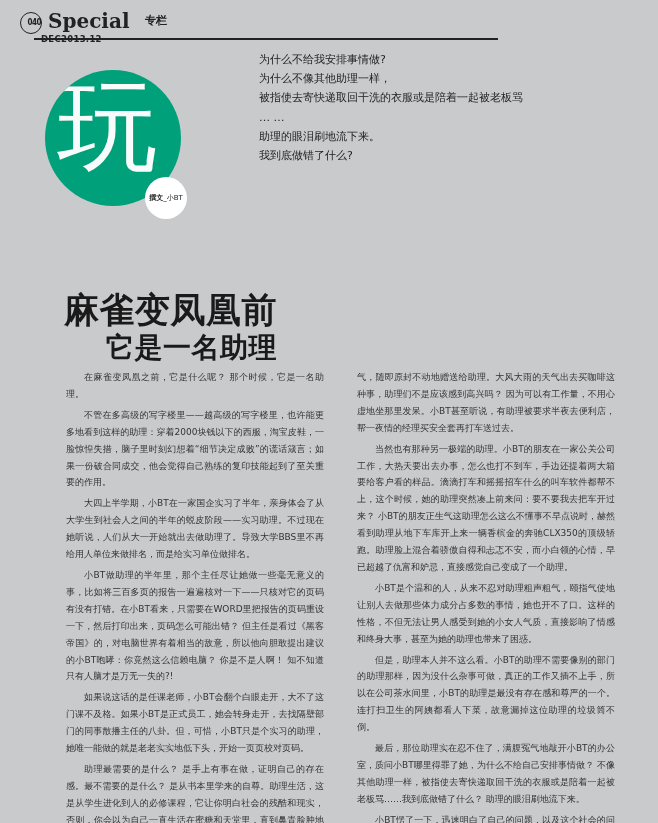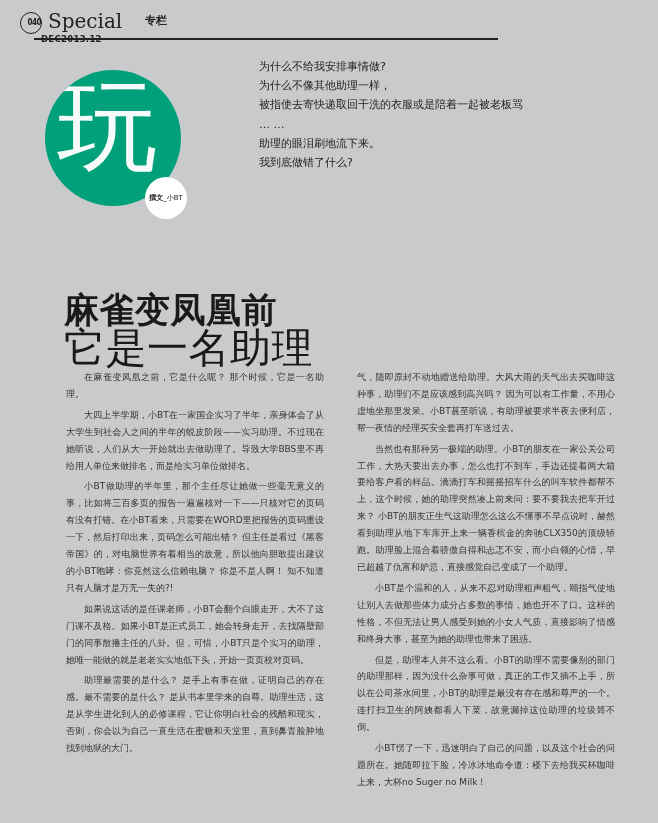--- a/index.html
+++ b/index.html
@@ -7,50 +7,50 @@
     width: 658px; height: 823px; background: #c9cacc; position: relative; overflow: hidden;
     font-family: "DejaVu Sans", sans-serif; color: #222;
   }
   .header { position: absolute; left: 20px; top: 10px; height: 30px; }
   .page-num {
     position: absolute; left: 0; top: 2px; width: 20px; height: 20px; border: 1.5px solid #222;
     border-radius: 50%; font-size: 8px; font-weight: bold; line-height: 20px; text-align: right;
     font-family: "DejaVu Sans Condensed", "DejaVu Sans", sans-serif; letter-spacing: -0.5px;
   }
   .brand {
-    position: absolute; left: 28px; top: -1px; font-family: "DejaVu Serif", serif; font-weight: normal;
+    position: absolute; left: 28px; top: -1px; font-family: "DejaVu Serif", serif; font-weight: bold;
     font-size: 20px; color: #222; white-space: nowrap;
   }
   .brand-cn { position: absolute; left: 125px; top: 3px; font-size: 11px; font-weight: bold; white-space: nowrap; }
   .issue {
     position: absolute; left: 21px; top: 24px; font-size: 8.5px; font-weight: bold; letter-spacing: 0.3px; white-space: nowrap;
   }
   .header-rule { position: absolute; left: 34px; top: 38px; width: 464px; height: 2px; background: #222; }
 
-  .quote { position: absolute; left: 259px; top: 50px; font-size: 11px; line-height: 19.2px; color: #222; margin-top: 7px; }
+  .quote { position: absolute; left: 259px; top: 50px; font-size: 11px; line-height: 19.2px; color: #222; }
   .quote div { white-space: nowrap; }
 
   .circle {
     position: absolute; left: 45px; top: 70px; width: 136px; height: 136px; border-radius: 50%;
     background: #00a07a; overflow: hidden;
   }
   .circle-char {
     position: absolute; left: 12px; top: 2px; font-size: 100px; color: #fff; font-weight: 200;
     line-height: 110px; font-family: "DejaVu Sans", sans-serif; -webkit-text-stroke: 0; opacity: 0.97;
   }
   .badge {
     position: absolute; left: 145px; top: 177px; width: 42px; height: 42px; border-radius: 50%;
     background: #fff; display: flex; align-items: center; justify-content: center;
     font-size: 7px; white-space: nowrap;
   }
   .badge b { font-weight: bold; }
 
   .title { position: absolute; left: 64px; top: 243px; color: #1a1a1a; margin-top: 48px; }
   .title-1 { font-size: 35px; font-weight: bold; line-height: 38px; letter-spacing: 0.5px; white-space: nowrap; }
-  .title-2 { font-size: 41px; font-weight: normal; line-height: 38px; letter-spacing: 0.5px; white-space: nowrap; }
+  .title-2 { font-size: 28px; font-weight: bold; line-height: 38px; letter-spacing: 0.5px; white-space: nowrap; text-align: right; }
 
   .col { position: absolute; top: 365px; font-size: 9px; line-height: 16.9px; color: #333; text-align: justify; }
   .col-left { left: 62px; width: 266px; }
   .col-right { left: 353px; width: 266px; }
   .col p { margin: 4px; text-indent: 2em; }
   .col p.noindent { text-indent: 0; }
 </style>
 </head>
 <body>
 
@@ -79,27 +79,29 @@
     <span>_小BT</span>
 </div>
 
 <div class="title">
   <div class="title-1">麻雀变凤凰前</div>
   <div class="title-2">它是一名助理</div>
 </div>
 
 <div class="col col-left">
   <p>在麻雀变凤凰之前，它是什么呢？ 那个时候，它是一名助理。</p>
+  <p>不管在多高级的写字楼里——越高级的写字楼里，也许能更多地看到这样的助理：穿着2000块钱以下的西服，淘宝皮鞋，一脸惊惶失措，脑子里时刻幻想着“细节决定成败”的谎话箴言；如果一份破合同成交，他会觉得自己熟练的复印技能起到了至关重要的作用。</p>
   <p>大四上半学期，小BT在一家国企实习了半年，亲身体会了从大学生到社会人之间的半年的蜕皮阶段——实习助理。不过现在她听说，人们从大一开始就出去做助理了。导致大学BBS里不再给用人单位来做排名，而是给实习单位做排名。</p>
   <p>小BT做助理的半年里，那个主任尽让她做一些毫无意义的事，比如将三百多页的报告一遍遍核对一下——只核对它的页码有没有打错。在小BT看来，只需要在WORD里把报告的页码重设一下，然后打印出来，页码怎么可能出错？ 但主任是看过《黑客帝国》的，对电脑世界有着相当的敌意，所以他向胆敢提出建议的小BT咆哮：你竟然这么信赖电脑？ 你是不是人啊！ 知不知道只有人脑才是万无一失的?!</p>
   <p>如果说这话的是任课老师，小BT会翻个白眼走开，大不了这门课不及格。如果小BT是正式员工，她会转身走开，去找隔壁部门的同事散播主任的八卦。但，可惜，小BT只是个实习的助理，她唯一能做的就是老老实实地低下头，开始一页页校对页码。</p>
   <p>助理最需要的是什么？ 是手上有事在做，证明自己的存在感。最不需要的是什么？ 是从书本里学来的自尊。助理生活，这是从学生进化到人的必修课程，它让你明白社会的残酷和现实，否则，你会以为自己一直生活在蜜糖和天堂里，直到鼻青脸肿地找到地狱的大门。</p>
 
 </div>
 
 <div class="col col-right">
   <p class="noindent">气，随即原封不动地赠送给助理。大风大雨的天气出去买咖啡这种事，助理们不是应该感到高兴吗？ 因为可以有工作量，不用心虚地坐那里发呆。小BT甚至听说，有助理被要求半夜去便利店，帮一夜情的经理买安全套再打车送过去。</p>
   <p>当然也有那种另一极端的助理。小BT的朋友在一家公关公司工作，大热天要出去办事，怎么也打不到车，手边还提着两大箱要给客户看的样品。滴滴打车和摇摇招车什么的叫车软件都帮不上，这个时候，她的助理突然凑上前来问：要不要我去把车开过来？ 小BT的朋友正生气这助理怎么这么不懂事不早点说时，赫然看到助理从地下车库开上来一辆香槟金的奔驰CLX350的顶级轿跑。助理脸上混合着骄傲自得和忐忑不安，而小白领的心情，早已超越了仇富和妒忌，直接感觉自己变成了一个助理。</p>
   <p>小BT是个温和的人，从来不忍对助理粗声粗气，颐指气使地让别人去做那些体力成分占多数的事情，她也开不了口。这样的性格，不但无法让男人感受到她的小女人气质，直接影响了情感和终身大事，甚至为她的助理也带来了困惑。</p>
   <p>但是，助理本人并不这么看。小BT的助理不需要像别的部门的助理那样，因为没什么杂事可做，真正的工作又插不上手，所以在公司茶水间里，小BT的助理是最没有存在感和尊严的一个。连打扫卫生的阿姨都看人下菜，故意漏掉这位助理的垃圾筒不倒。</p>
+  <p>最后，那位助理实在忍不住了，满腹冤气地敲开小BT的办公室，质问小BT哪里得罪了她，为什么不给自己安排事情做？ 不像其他助理一样，被指使去寄快递取回干洗的衣服或是陪着一起被老板骂……我到底做错了什么？ 助理的眼泪刷地流下来。</p>
   <p>小BT愣了一下，迅速明白了自己的问题，以及这个社会的问题所在。她随即拉下脸，冷冰冰地命令道：楼下去给我买杯咖啡上来，大杯no Suger no Milk！</p>
   <p></p>
 </div>
 
 </body></html>

